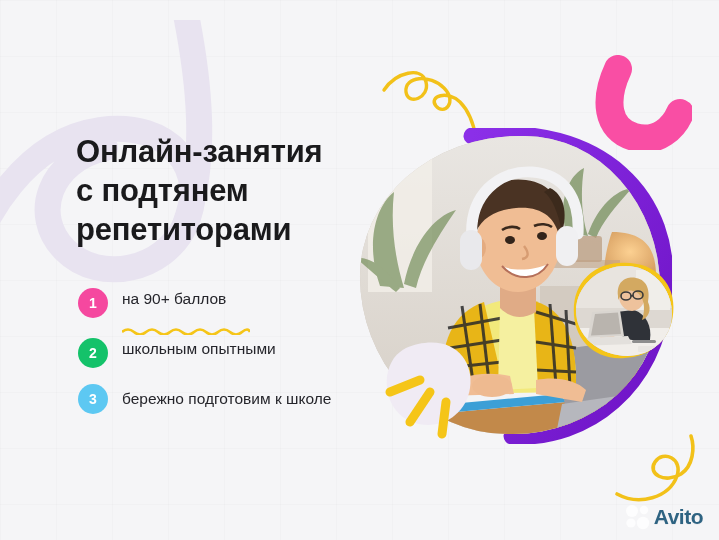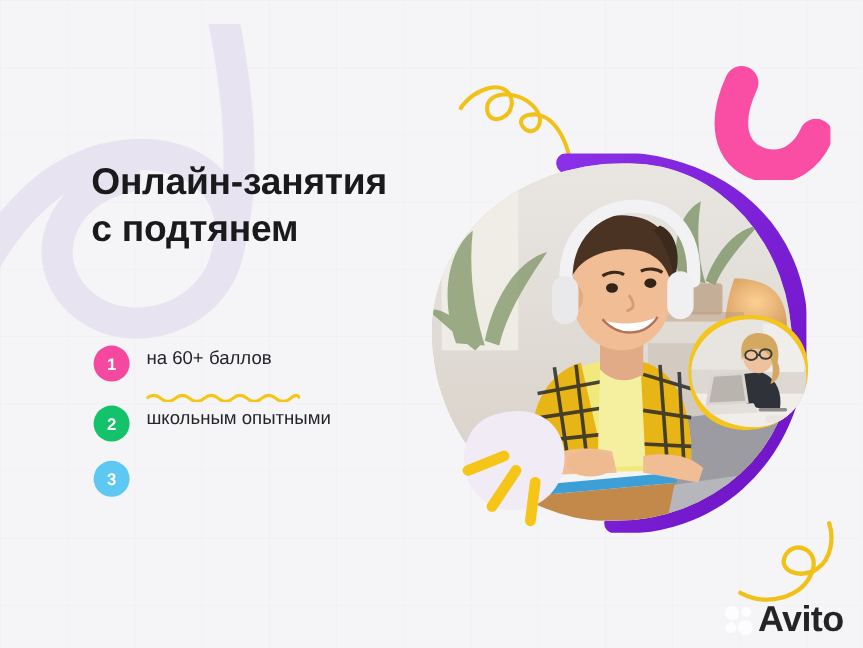--- a/index.html
+++ b/index.html
@@ -96,21 +96,21 @@
   }
   .b3 .btext{padding-top:4px;}
 
   
   .avito{
     position:absolute;right:16px;bottom:10px;
     display:flex;align-items:center;opacity:0.85;
   }
   .avito-dots{width:26px;height:26px;margin-right:3px;}
   .avito-word{
-    font-size:30px;font-weight:bold;color:#000000;
+    font-size:21px;font-weight:bold;color:#0c4a6e;
     letter-spacing:-0.5px;line-height:27px;
     text-shadow:0 1px 1px rgba(0,0,0,0.05);
   }
 </style>
 </head>
 <body>
 
 <div id="banner">
 
   <div class="grid-texture"></div>
@@ -278,43 +278,47 @@
     </g>
   </svg>
 
   <svg class="deco squiggle-bottom" viewBox="0 0 110 80">
     <path d="M 14 62 C 36 74, 66 66, 74 44 C 80 26, 60 18, 52 30 C 44 42, 62 52, 78 42 C 90 34, 92 16, 88 4" fill="none" stroke="#f2c119" stroke-width="3.6" stroke-linecap="round"></path>
   </svg>
 
   <div class="headline">
     <div>Онлайн-занятия</div>
     <div>с подтянем</div>
+    <div>репетиторами</div>
   </div>
 
   <div class="benefits">
 
     <div class="benefit b1">
       <div class="badge badge-1">1</div>
       <div class="btext">
-        <span class="ln">на 60+ баллов</span>
+        <span class="ln">на 90+ баллов</span>
         <svg class="wavy" viewBox="0 0 128 8" preserveAspectRatio="none">
           <path d="M 0 5 Q 6 0, 12 5 T 24 5 T 36 5 T 48 5 T 60 5 T 72 5 T 84 5 T 96 5 T 108 5 T 120 5 T 128 5" fill="none" stroke="#f5c518" stroke-width="2.6"></path>
         </svg>
       </div>
     </div>
 
     <div class="benefit b2">
       <div class="badge badge-2">2</div>
       <div class="btext">
         <span class="ln">школьным опытными</span>
       </div>
     </div>
 
     <div class="benefit b3">
       <div class="badge badge-3">3</div>
+      <div class="btext">
+        <span class="ln">бережно подготовим к школе</span>
+      </div>
     </div>
 
   </div>
 
   <div class="avito">
     <svg class="avito-dots" viewBox="0 0 26 26">
       <circle cx="7" cy="7" r="6" fill="#ffffff" opacity="0.92"></circle>
       <circle cx="19" cy="6" r="4.2" fill="#ffffff" opacity="0.92"></circle>
       <circle cx="6" cy="19" r="4.6" fill="#ffffff" opacity="0.92"></circle>
       <circle cx="18" cy="19" r="6.2" fill="#ffffff" opacity="0.92"></circle>

